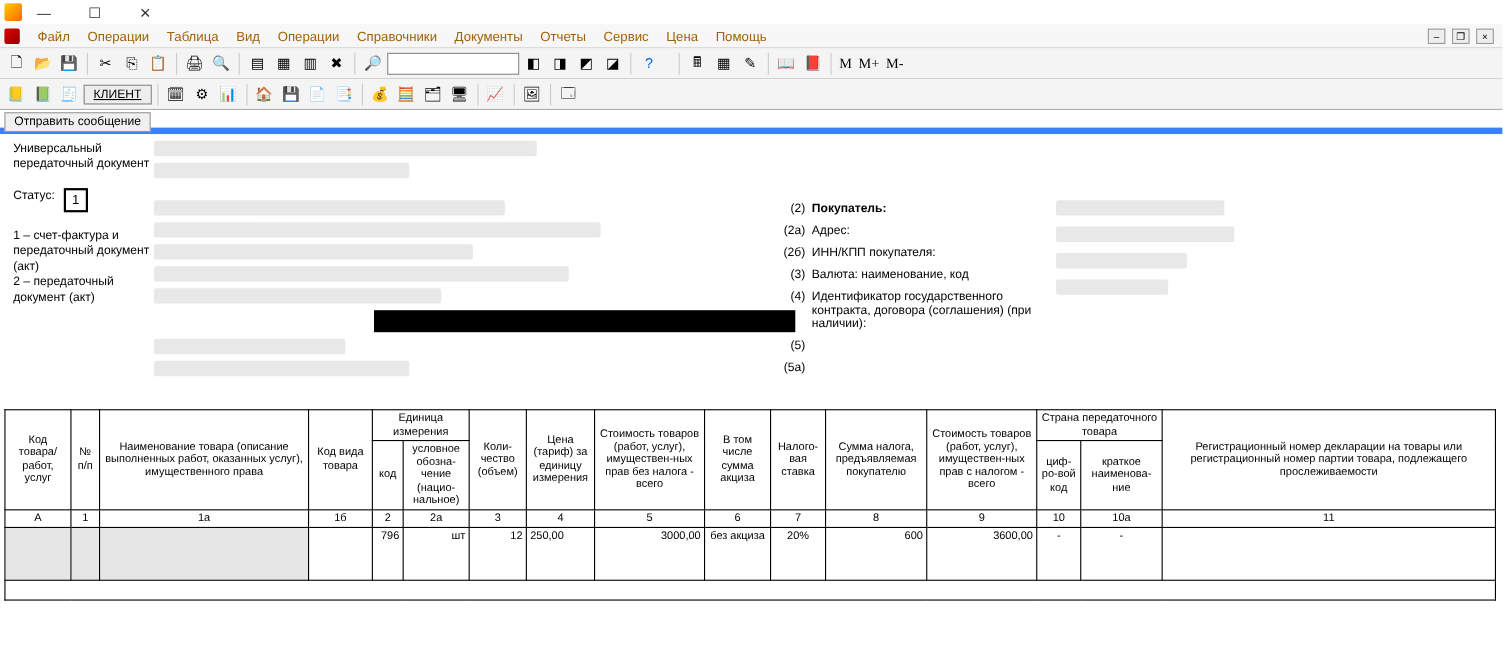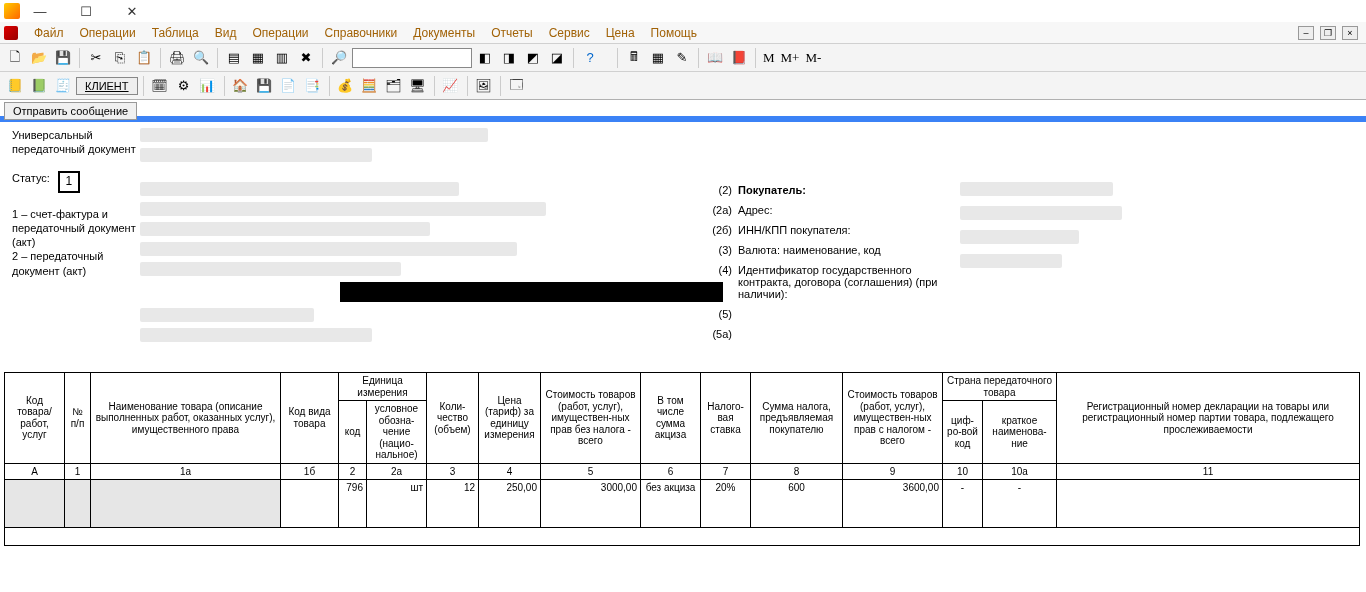--- a/index.html
+++ b/index.html
@@ -306,25 +306,25 @@
       </thead>
       <tbody>
         <tr class="data-row">
           <td class="cell-blur"></td>
           <td class="cell-blur"></td>
           <td class="cell-blur" style="text-align:left"></td>
           <td></td>
           <td style="text-align:right">796</td>
           <td style="text-align:right">шт</td>
           <td style="text-align:right">12</td>
-          <td style="text-align:right">250,00</td>
+          <td style="text-align:left">250,00</td>
           <td style="text-align:right">3000,00</td>
           <td>без акциза</td>
           <td>20%</td>
-          <td style="text-align:center">600</td>
+          <td style="text-align:right">600</td>
           <td style="text-align:right">3600,00</td>
           <td>-</td>
           <td>-</td>
           <td></td>
         </tr>
         <tr>
             <td colspan="16" style="height:18px"></td>
           </tr>
       </tbody>
     </table>

